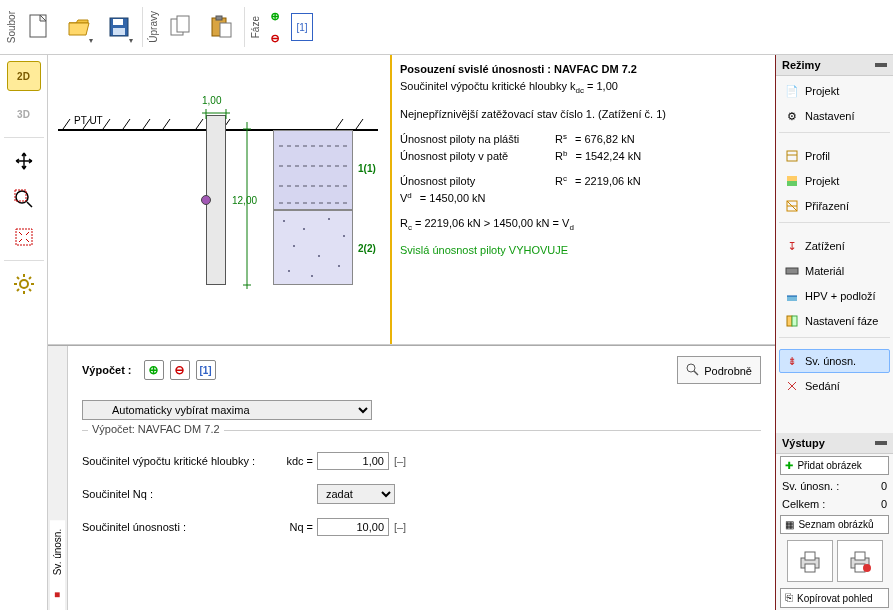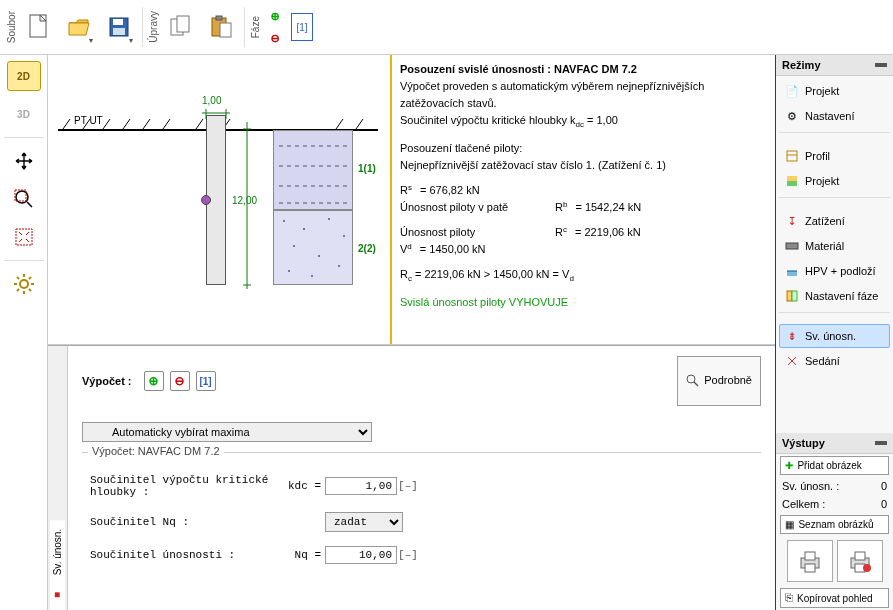--- a/index.html
+++ b/index.html
@@ -33,27 +33,27 @@
 .bottom-panel { flex: 1; display: flex; border-top: 1px solid #aaa; }
 .bp-vlabel { width: 20px; background: #f0f0f0; border-right: 1px solid #ccc; display: flex; align-items: flex-end; justify-content: center; }
 .bp-vlabel span { writing-mode: vertical-rl; transform: rotate(180deg); font-size: 10px; padding: 6px 0; }
 .bp-content { flex: 1; padding: 10px 14px; display: flex; flex-direction: column; }
 .vypocet-row { display: flex; align-items: center; gap: 6px; margin-bottom: 16px; }
 .vypocet-row .lbl { font-weight: bold; margin-right: 6px; }
 .sq-btn { width: 20px; height: 20px; border: 1px solid #888; border-radius: 2px; display: flex; align-items: center; justify-content: center; font-weight: bold; cursor: pointer; font-size: 12px; }
 .sq-btn.green { color: #0a0; }
 .sq-btn.red { color: #c00; }
 .sq-btn.blue { color: #3162c5; font-size: 10px; }
-.detail-btn { margin-left: auto; padding: 17px 8px; border: 1px solid #999; background: #f8f8f8; cursor: pointer; display: flex; align-items: flex-start; gap: 4px; }
+.detail-btn { margin-left: auto; padding: 6px 8px; border: 1px solid #999; background: #f8f8f8; cursor: pointer; display: flex; align-items: flex-end; gap: 4px; }
 
 select, input[type=text] { font: inherit; padding: 2px 4px; border: 1px solid #999; }
 .wide-sel { width: 290px; padding-left: 25px; }
 .fieldset-line { position: relative; margin: 10px 0 14px; border-top: 1px solid #ccc; }
 .fieldset-line span { position: absolute; top: -8px; left: 6px; background: #fff; padding: 0 4px; color: #444; }
-.param-row { display: flex; align-items: center; margin: 7px 8px; font-family: Liberation Mono, monospace; }
+.param-row { display: flex; align-items: center; margin: 7px 0; }
 .param-row .pl { width: 190px; }
 .param-row .sym { width: 45px; text-align: right; padding-right: 4px; }
 .param-row input[type=text] { width: 72px; text-align: right; }
 .param-row select { width: 78px; }
 .param-row .unit { width: 22px; text-align: center; color: #555; }
 
 
 .right-panel { width: 118px; border-left: 1px solid #7f1d1d; display: flex; flex-direction: column; background: #f7f7f7; }
 .rp-head { background: #e6e6e6; padding: 4px 6px; font-weight: bold; border-bottom: 1px solid #ccc; display: flex; justify-content: space-between; align-items: center; }
 .rp-head .min { width: 12px; height: 4px; background: #555; }
@@ -235,27 +235,26 @@
             <line x1="6" y1="5" x2="6" y2="172" stroke="#0a7d0a"></line>
             <line x1="2" y1="12" x2="10" y2="12" stroke="#0a7d0a"></line>
             <line x1="2" y1="168" x2="10" y2="168" stroke="#0a7d0a"></line>
           </svg>
         <span class="sk-label sk-layer" style="left:310px;top:108px">1(1)</span>
         <span class="sk-label sk-layer" style="left:310px;top:188px">2(2)</span>
       </div>
 
       <div class="results">
         <div><b>Posouzení svislé únosnosti : NAVFAC DM 7.2</b></div>
-        <div>Výpočet proveden s automatickým výběrem nejnepříznivějších zatěžovacích stavů.</div>
         <div><span>Součinitel výpočtu kritické hloubky k</span><span class="sub">dc</span><span> = 1,00</span></div>
         <div style="height:8px"></div>
-        <div>Posouzení tlačené piloty:</div>
         <div>Nejnepříznivější zatěžovací stav číslo 1. (Zatížení č. 1)</div>
         <div style="height:8px"></div>
         <div style="display:flex">
+            <span style="width:155px">Únosnost piloty na plášti</span>
             <span>R</span>
             <span class="sub">s</span>
             <span style="width:8px"></span>
             <span>=   676,82 kN</span>
           </div>
         <div style="display:flex">
             <span style="width:155px">Únosnost piloty v patě</span>
             <span>R</span>
             <span class="sub">b</span>
             <span style="width:8px"></span>
@@ -359,20 +358,30 @@
         </div>
       <div class="rp-item">
           <span class="rp-icon">
             <svg width="12" height="12">
               <rect x="1" y="1" width="10" height="5" fill="#fc6"></rect>
               <rect x="1" y="6" width="10" height="5" fill="#6c6"></rect>
             </svg>
           </span>
           <span>Projekt</span>
         </div>
+      <div class="rp-item">
+          <span class="rp-icon">
+            <svg width="12" height="12">
+              <rect x="1" y="1" width="10" height="10" fill="none" stroke="#c80"></rect>
+              <line x1="1" y1="1" x2="11" y2="11" stroke="#c80"></line>
+              <line x1="1" y1="6" x2="11" y2="6" stroke="#c80"></line>
+            </svg>
+          </span>
+          <span>Přiřazení</span>
+        </div>
       <div class="rp-gap"></div>
       <div class="rp-item">
           <span class="rp-icon" style="color:#c22">↧</span>
           <span>Zatížení</span>
         </div>
       <div class="rp-item">
           <span class="rp-icon">
             <svg width="14" height="10">
               <rect x="1" y="2" width="12" height="6" fill="#888" stroke="#444"></rect>
             </svg>

